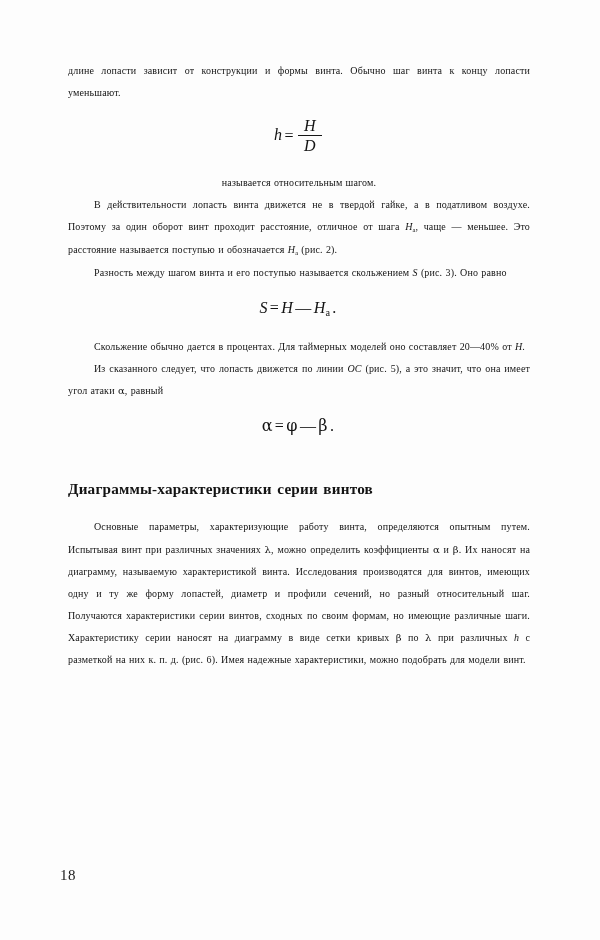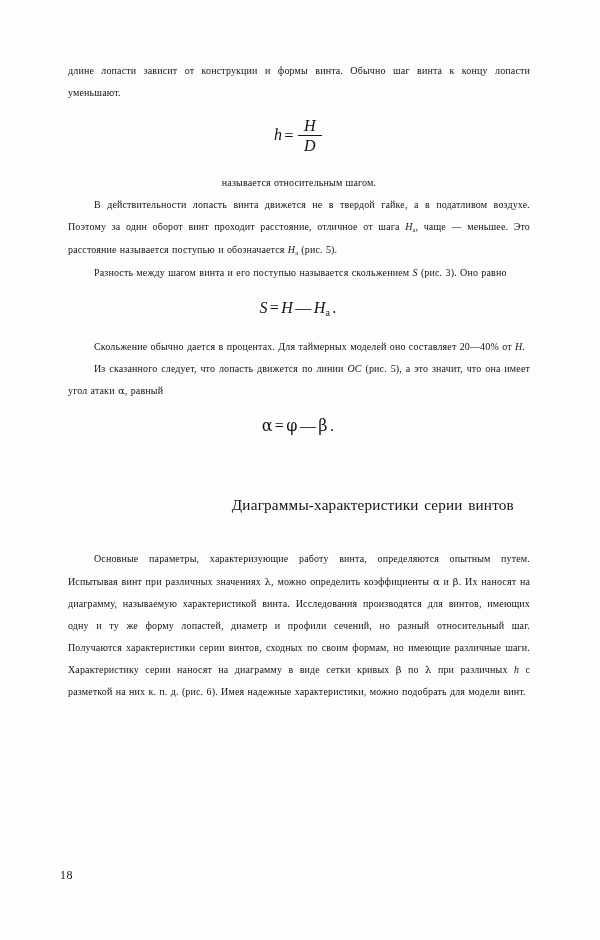--- a/index.html
+++ b/index.html
@@ -76,37 +76,37 @@
   .ital { font-style: italic; }
   sub.sb {
     font-size: 0.64em;
     vertical-align: baseline;
     position: relative;
     top: 0.3em;
     font-style: normal;
     letter-spacing: 0;
   }
   h2.heading {
-    margin: 16px;
+    margin: 0;
     font-size: 15.2px;
     line-height: 22px;
-    font-weight: normal;
-    text-align: right;
+    font-weight: bold;
+    text-align: left;
     letter-spacing: 0.2px;
     word-spacing: 1.5px;
   }
   .spacer-formula-top { height: 14px; }
   .spacer-formula-bot { height: 16px; }
   .spacer-head-top { height: 26px; }
   .spacer-head-bot { height: 16px; }
   .folio {
     position: absolute;
     left: 60px;
     top: 866px;
-    font-size: 12px;
+    font-size: 15px;
     line-height: 18px;
     letter-spacing: 0.4px;
     color: #1a1a1a;
   }
 </style>
 </head>
 <body>
 
 <div class="page">
 
@@ -114,21 +114,21 @@
 
     <p class="para"><span>длине лопасти зависит от конструкции и формы винта. Обычно шаг винта к концу лопасти уменьшают.</span></p>
 
 
     <div class="spacer-formula-top"></div>
     <p class="formula"><span class="ital">h</span><span class="op">=</span><span class="frac"><span class="num ital">H</span><span class="den ital">D</span></span></p>
     <div class="spacer-formula-bot"></div>
 
     <p class="para nojust"><span>называется относительным шагом.</span></p>
 
-    <p class="para indent"><span>В действительности лопасть винта движется не в твердой гайке, а в податливом воздухе. Поэтому за один оборот винт проходит расстояние, отличное от шага </span><span class="ital">H</span><sub class="sb">а</sub><span>, чаще — меньшее. Это расстояние называется поступью и обозначается </span><span class="ital">H</span><sub class="sb">а</sub><span> (рис. 5).</span></p>
+    <p class="para indent"><span>В действительности лопасть винта движется не в твердой гайке, а в податливом воздухе. Поэтому за один оборот винт проходит расстояние, отличное от шага </span><span class="ital">H</span><sub class="sb">а</sub><span>, чаще — меньшее. Это расстояние называется поступью и обозначается </span><span class="ital">H</span><sub class="sb">а</sub><span> (рис. 2).</span></p>
 
     <p class="para indent"><span>Разность между шагом винта и его поступью называется скольжением </span><span class="ital">S</span><span> (рис. 3). Оно равно</span></p>
 
     <div class="spacer-formula-top"></div>
     <p class="formula"><span class="ital">S</span><span class="op">=</span><span class="ital">H</span><span class="op">—</span><span class="ital">H</span><sub class="sb">а</sub><span class="op">.</span></p>
     <div class="spacer-formula-bot"></div>
 
     <p class="para indent"><span>Скольжение обычно дается в процентах. Для тай­мерных моделей оно составляет 20—40% от </span><span class="ital">H</span><span>.</span></p>
 
     <p class="para indent"><span>Из сказанного следует, что лопасть движется по линии </span><span class="ital">ОС</span><span> (рис. 5), а это значит, что она имеет угол атаки </span><span class="greek">α</span><span>, равный</span></p>

